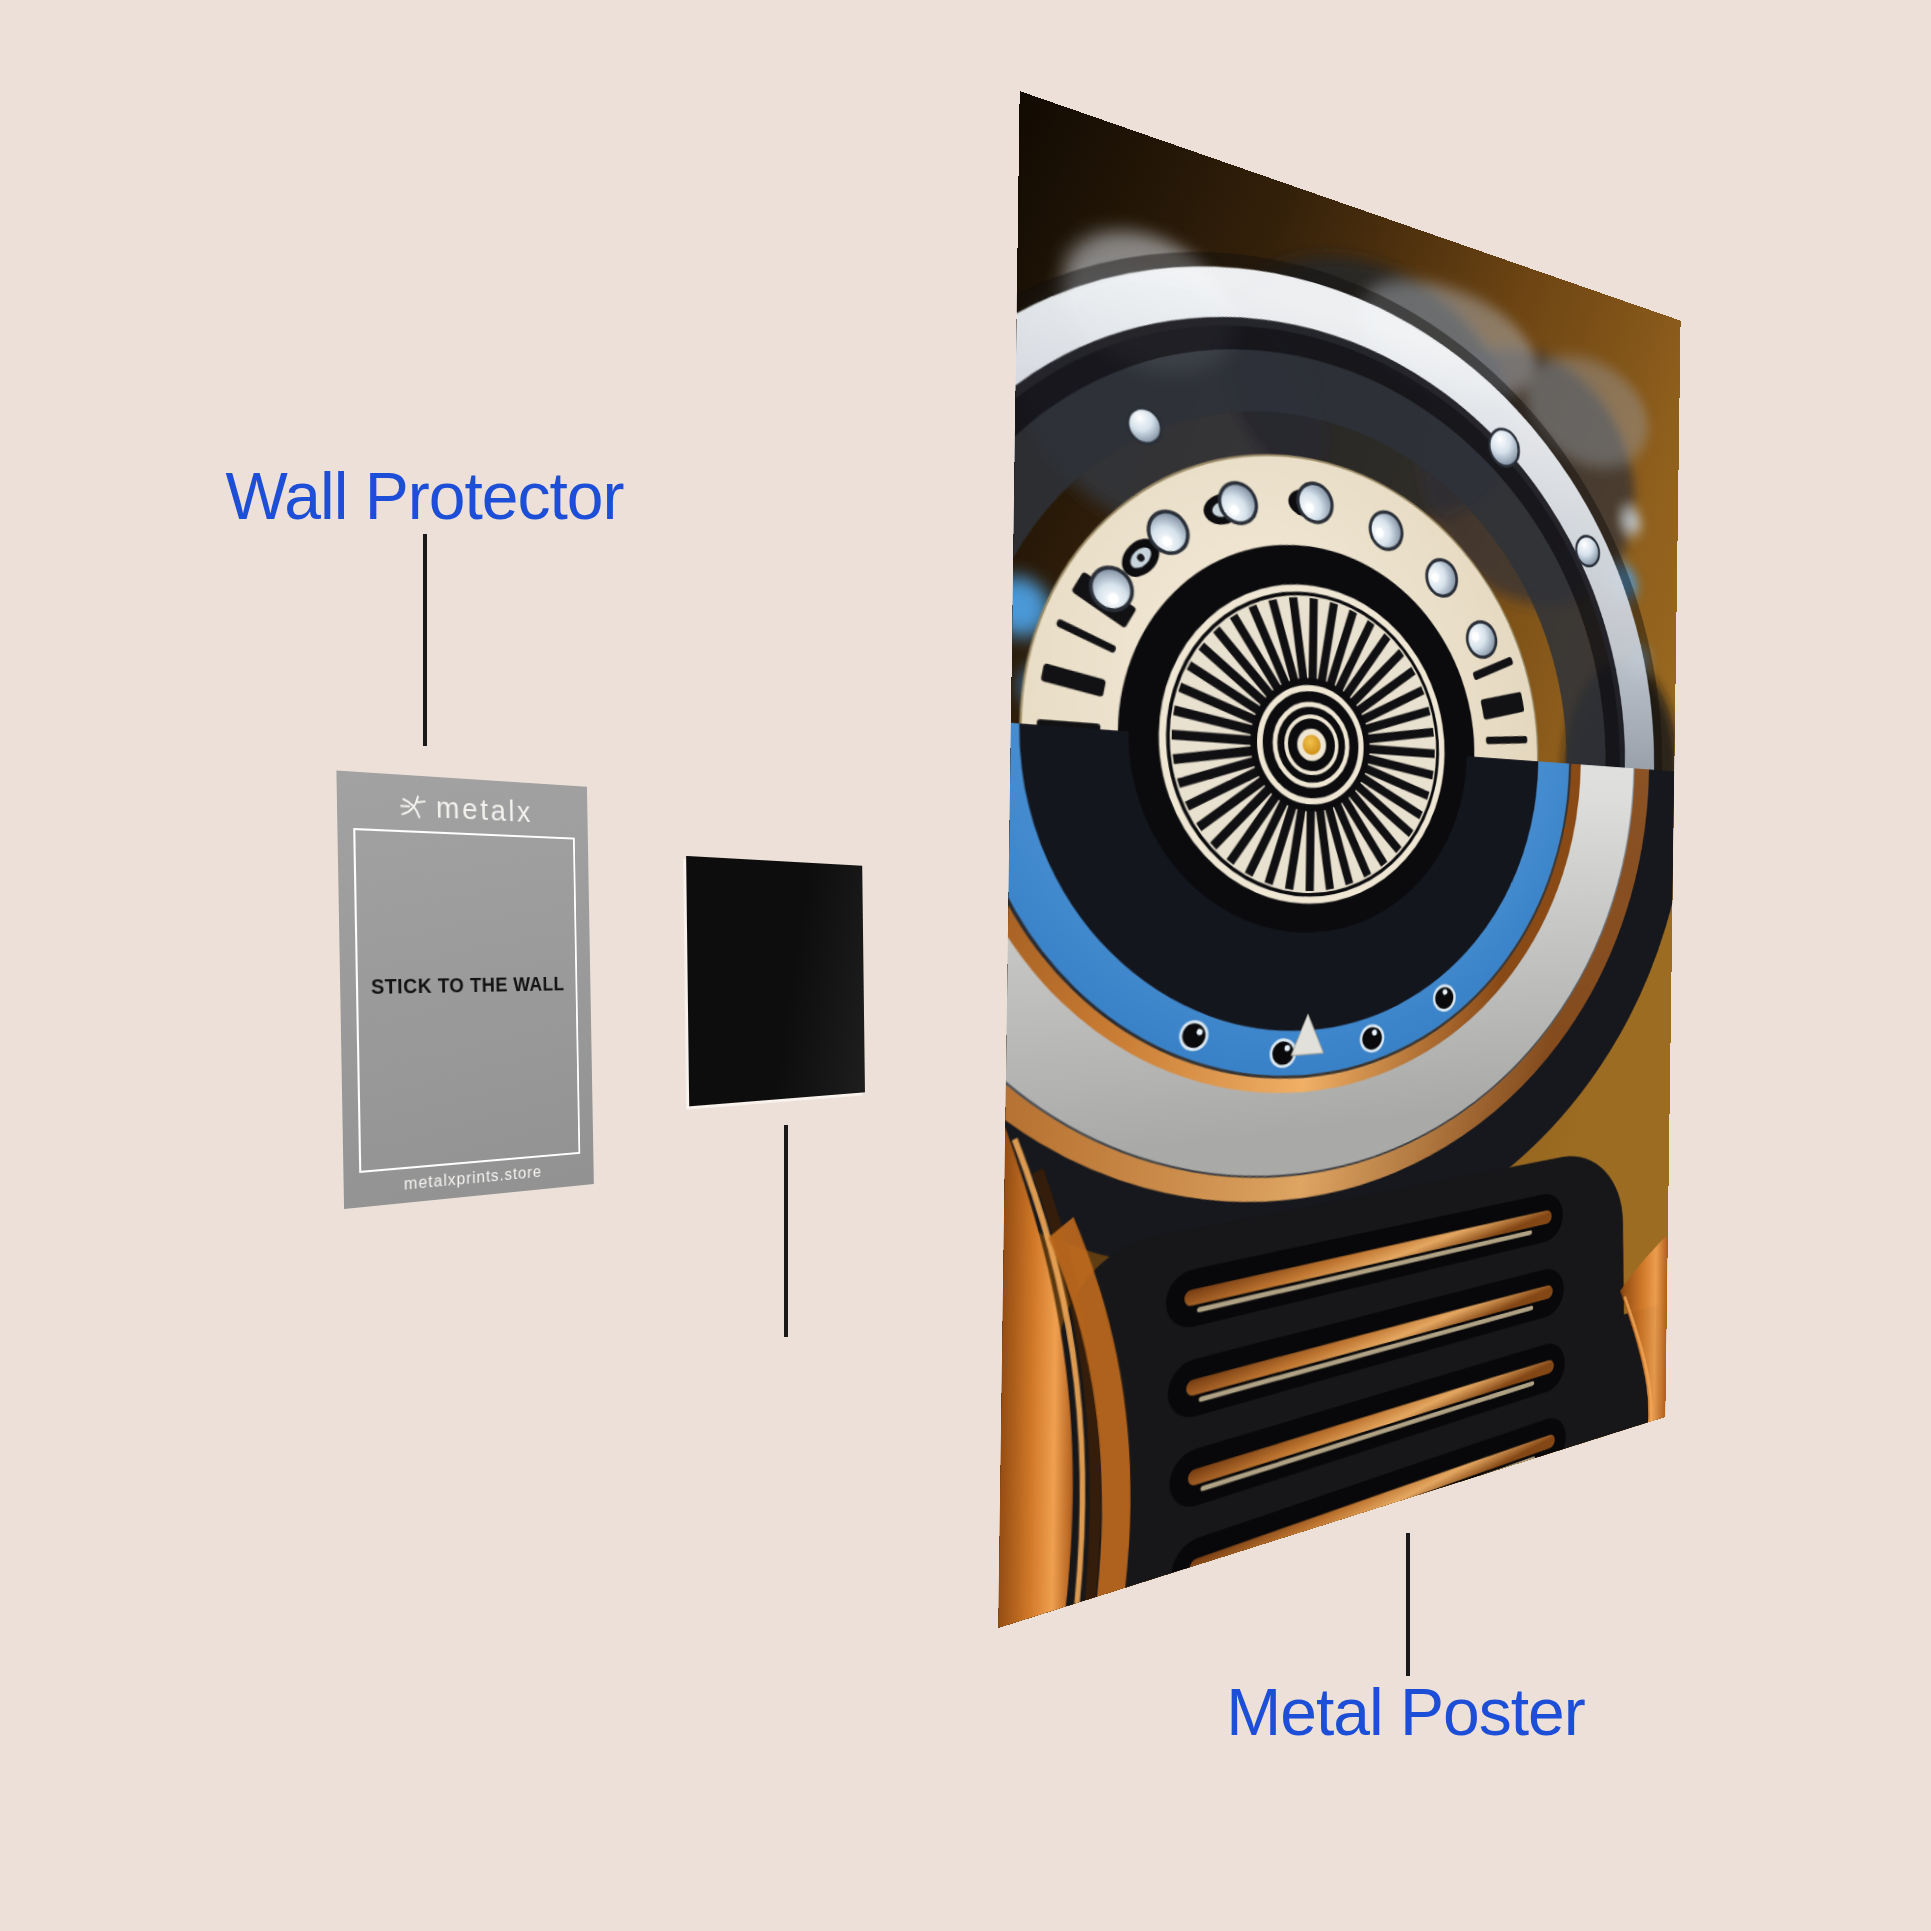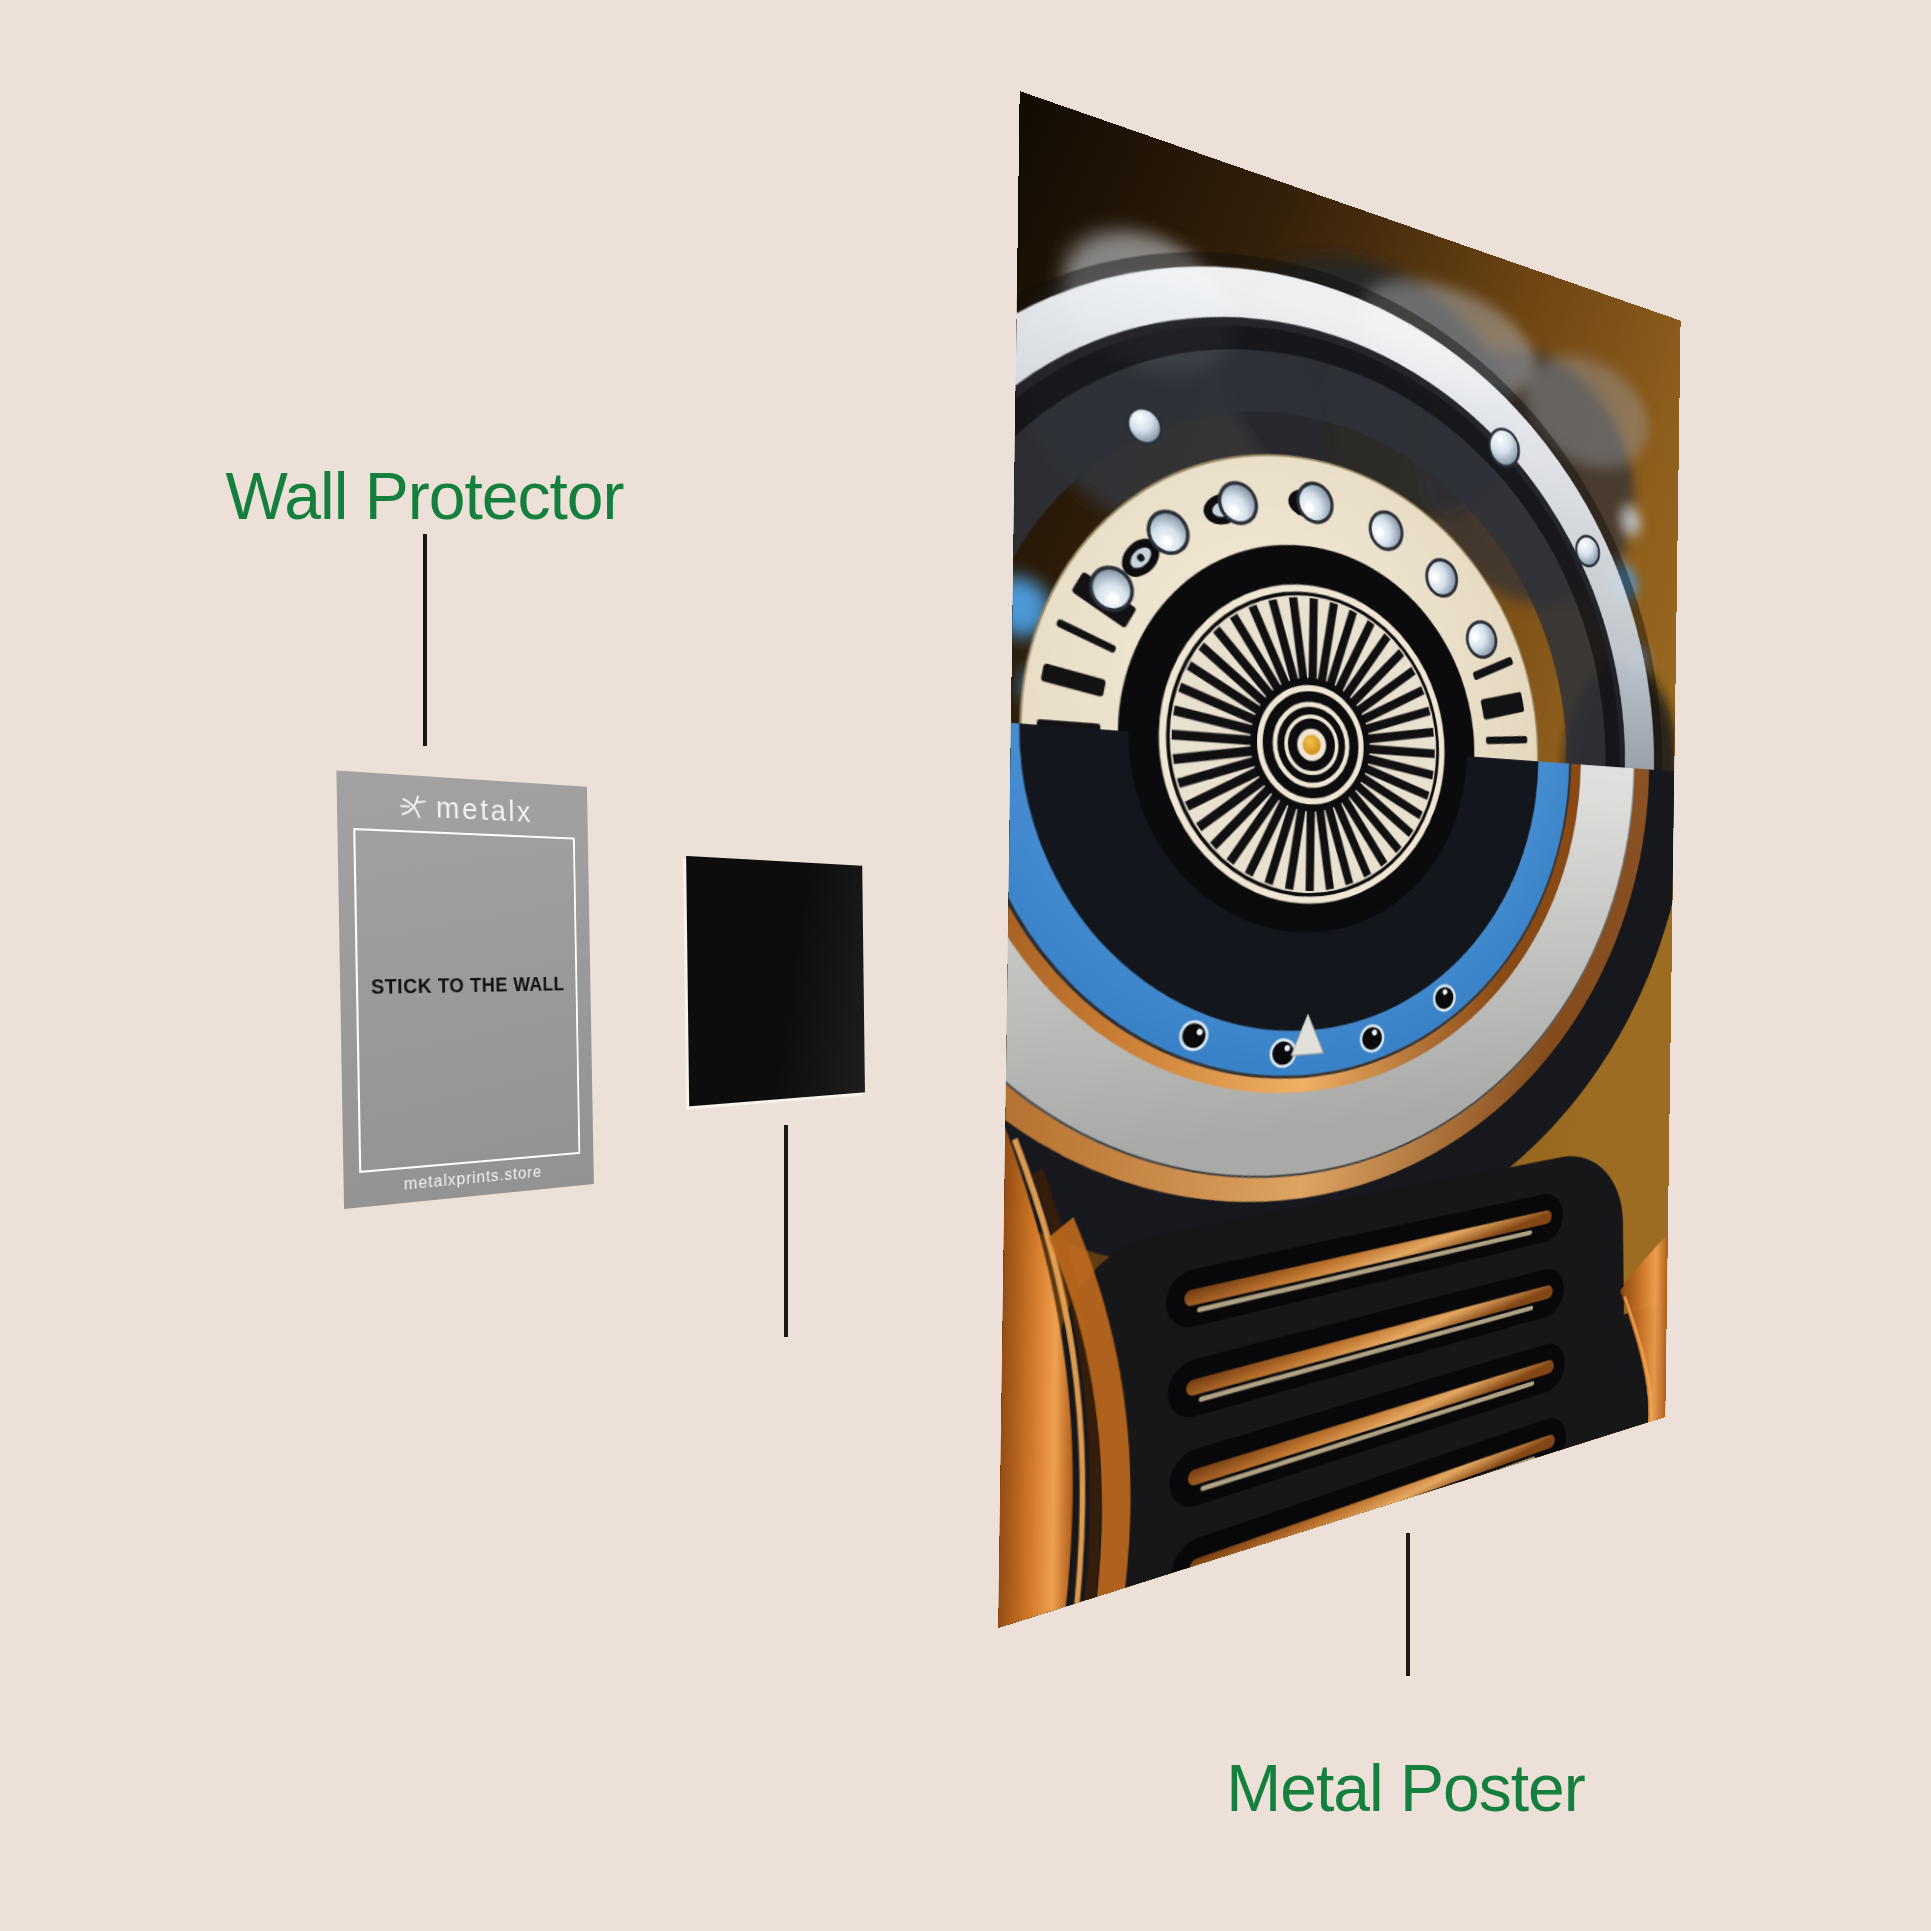--- a/index.html
+++ b/index.html
@@ -5,26 +5,26 @@
   html,body{margin:0;padding:0;}
   body{
     width:1931px;height:1931px;overflow:hidden;
     background:#ECE0D8;
     font-family:"Liberation Sans", sans-serif;
   }
   .stage{position:absolute;left:0;top:0;width:1931px;height:1931px;}
 
   
   .label{
-    position:absolute;color:#15803d;font-size:66px;line-height:1.12;
+    position:absolute;color:#1d4ed8;font-size:66px;line-height:1.12;
     letter-spacing:-1px;text-align:center;font-weight:400;
   }
   #label-wall{left:135px;top:460px;width:579px;}
   #label-magnet{left:652px;top:1346px;width:270px;}
-  #label-poster{left:1116px;top:1752px;width:579px;}
+  #label-poster{left:1116px;top:1676px;width:579px;}
   .leader{position:absolute;width:3.9px;background:#1B1917;}
   #leader-wall{left:423px;top:534px;height:212px;}
   #leader-magnet{left:784px;top:1125px;height:212px;}
   #leader-poster{left:1406px;top:1533px;height:143px;}
 
   
   .card{
     position:absolute;left:341px;top:779px;width:261px;height:417px;
     background:linear-gradient(170deg,#A2A2A2 0%,#9B9B9B 45%,#929292 100%);
     transform:rotate(-1deg) perspective(772px) rotateY(17deg);

